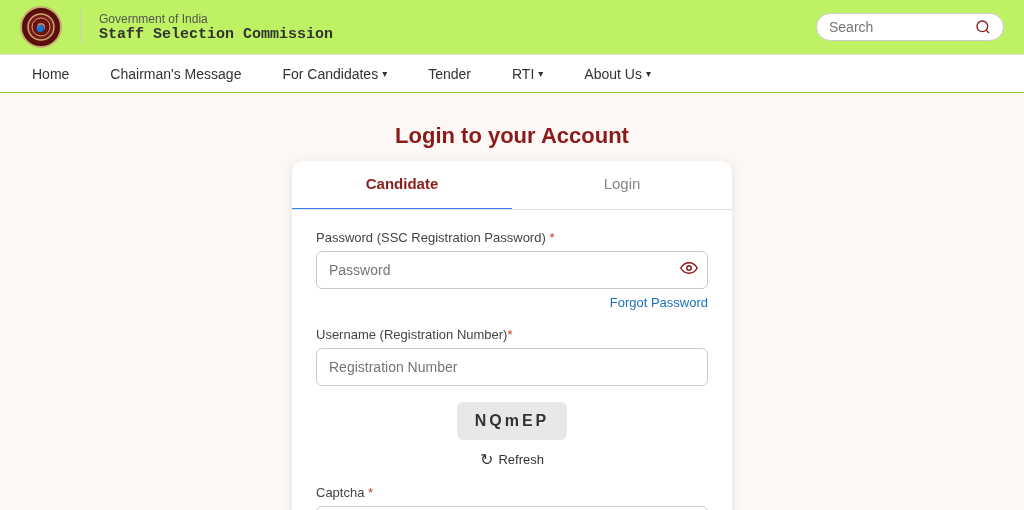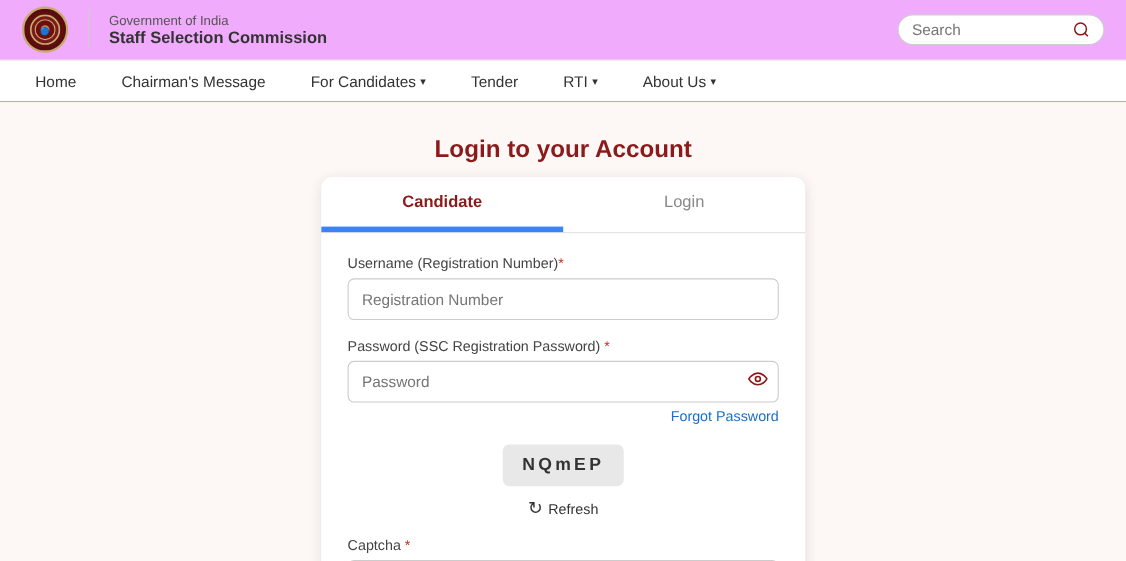--- a/index.html
+++ b/index.html
@@ -4,21 +4,21 @@
   <style>
     * { box-sizing: border-box; margin: 0; padding: 0; }
     body { font-family: Arial, sans-serif; background: #fdf8f6; color: #333; }
 
     
     .header {
       display: flex;
       align-items: center;
       justify-content: space-between;
       padding: 8px 20px;
-      background: #f0abfc;
+      background: #bef264;
       border-bottom: 1px solid #e0e0e0;
       height: 55px;
     }
     .header-left {
       display: flex;
       align-items: center;
       gap: 10px;
     }
     .logo-circle {
       width: 42px;
@@ -33,21 +33,21 @@
     }
     .logo-circle svg { width: 28px; height: 28px; }
     .org-divider {
       width: 1px;
       height: 36px;
       background: #ccc;
       margin: 0 8px;
     }
     .org-text { display: flex; flex-direction: column; }
     .org-line1 { font-size: 12px; color: #555; }
-    .org-line2 { font-size: 15px; font-weight: bold; color: #333; }
+    .org-line2 { font-size: 15px; font-weight: bold; color: #333; font-family: Liberation Mono, monospace; }
     .header-right {
       display: flex;
       align-items: center;
       gap: 0;
     }
     .search-box {
       display: flex;
       align-items: center;
       border: 1px solid #ccc;
       border-radius: 20px;
@@ -134,21 +134,21 @@
       text-align: center;
       padding: 14px 0;
       font-size: 15px;
       cursor: pointer;
       color: #888;
       font-weight: 500;
       border-bottom: 3px solid transparent;
     }
     .tab.active {
       color: #8b1a1a;
-      border-bottom: 5px solid #3b82f6;
+      border-bottom: 1px solid #3b82f6;
       font-weight: 700;
     }
 
     
     .form-body {
       padding: 20px 24px 0;
     }
     .field-group {
       margin-bottom: 16px;
     }
@@ -279,45 +279,45 @@
   <h1 class="page-title">Login to your Account</h1>
 
   <div class="login-card">
 
     <div class="tabs">
       <div class="tab active">Candidate</div>
       <div class="tab">Login</div>
     </div>
 
     <div class="form-body">
-      <div class="field-group">
-        <label class="field-label">
-          <span>Username (Registration Number)</span><span class="req">*</span>
-        </label>
-        <input type="text" class="field-input" placeholder="Registration Number" style="">
-      </div>
-
       <div class="field-group">
         <label class="field-label">
           <span>Password (SSC Registration Password)</span> <span class="req">*</span>
         </label>
         <div class="password-wrap">
           <input type="password" class="field-input" placeholder="Password" style="">
           <span class="eye-icon">
             <svg width="18" height="18" viewBox="0 0 24 24" fill="none" stroke="#8b1a1a" stroke-width="2">
               <circle cx="12" cy="12" r="3"></circle>
               <path d="M1 12s4-7 11-7 11 7 11 7-4 7-11 7-11-7-11-7z"></path>
             </svg>
           </span>
         </div>
         <div class="forgot-row">
           <a class="forgot-link">Forgot Password</a>
         </div>
       </div>
 
+      <div class="field-group">
+        <label class="field-label">
+          <span>Username (Registration Number)</span><span class="req">*</span>
+        </label>
+        <input type="text" class="field-input" placeholder="Registration Number" style="">
+      </div>
+
       <div class="captcha-row">
         <div class="captcha-box">NQmEP</div>
         <button class="refresh-btn">
           <span class="refresh-icon">↻</span>
           <span>Refresh</span>
         </button>
       </div>
 
       <div class="field-group">
         <label class="field-label">

